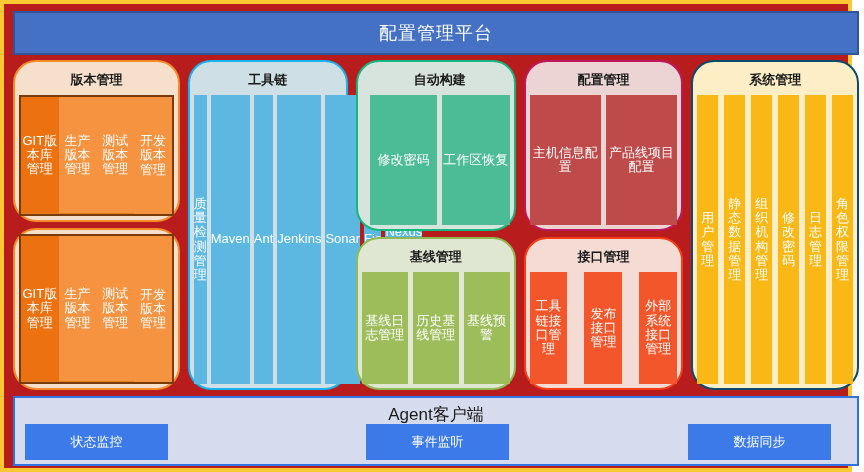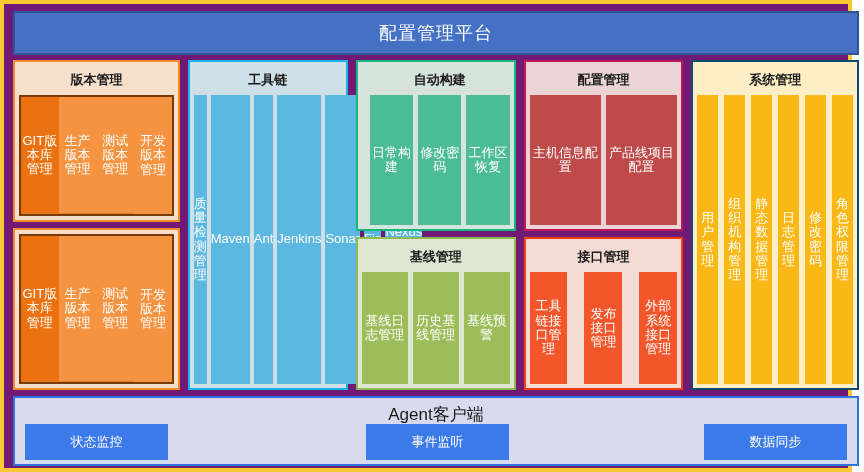--- a/index.html
+++ b/index.html
@@ -5,21 +5,21 @@
 <style>
   * { box-sizing: border-box; margin: 0; padding: 0; }
   html, body {
     width: 864px; height: 472px;
     font-family: "Liberation Sans", "DejaVu Sans", sans-serif;
     overflow: hidden;
   }
   #root {
     position: relative;
     width: 852px; height: 472px;
-    background: #701a75;
+    background: #b91c1c;
     border: 4px solid #f9c934;
     padding: 0;
   }
 
   
   .header {
     position: absolute;
     left: 9px; top: 7px;
     width: 846px; height: 44px;
     background: #4571c4;
@@ -42,20 +42,21 @@
   .col.c1 { width: 167px; }
   .col.c2 { width: 160px; }
   .col.c3 { width: 160px; }
   .col.c4 { width: 160px; }
   .col.c5 { width: 168px; }
 
   
   .group {
     display: flex; flex-direction: column;
     padding: 4px;
+    border-radius: 23px;
   }
   .group-title {
     text-align: center;
     font-size: 13px;
     font-weight: bold;
     color: #1a1a1a;
     padding: 5px 0 6px 0;
     flex: 0 0 auto;
   }
   .items {
@@ -161,21 +162,21 @@
     position: absolute;
     top: 0;
     width: 143px; height: 36px;
     background: #3b7ae8;
     color: #ffffff;
     font-size: 13px;
     display: flex; align-items: center; justify-content: center;
   }
   .agent-btn.b0 { left: 0px; }
   .agent-btn.b1 { left: 341px; }
-  .agent-btn.b2 { right: 0px; }
+  .agent-btn.b2 { right: 16px; }
 </style>
 </head>
 <body>
 
 <div id="root">
 
   <div class="header">
     <span>配置管理平台</span>
   </div>
 
@@ -217,21 +218,20 @@
           <div class="item">Nexus私服</div>
         </div>
       </div>
     </div>
 
     <div class="col c3">
 
       <div class="group g-auto">
         <div class="group-title">自动构建</div>
         <div class="items">
-          <div class="item">日常构建</div>
           <div class="item">修改密码</div>
           <div class="item">工作区恢复</div>
         </div>
       </div>
 
       <div class="group g-base">
         <div class="group-title">基线管理</div>
         <div class="items">
           <div class="item">基线日志管理</div>
           <div class="item">历史基线管理</div>
@@ -260,24 +260,24 @@
         </div>
       </div>
 
     </div>
 
     <div class="col c5">
       <div class="group g-system">
         <div class="group-title">系统管理</div>
         <div class="items">
           <div class="item">用户管理</div>
+          <div class="item">静态数据管理</div>
           <div class="item">组织机构管理</div>
-          <div class="item">静态数据管理</div>
+          <div class="item">修改密码</div>
           <div class="item">日志管理</div>
-          <div class="item">修改密码</div>
           <div class="item">角色权限管理</div>
         </div>
       </div>
     </div>
 
   </div>
 
   <div class="agent">
     <div class="agent-title">Agent客户端</div>
     <div class="agent-buttons">

